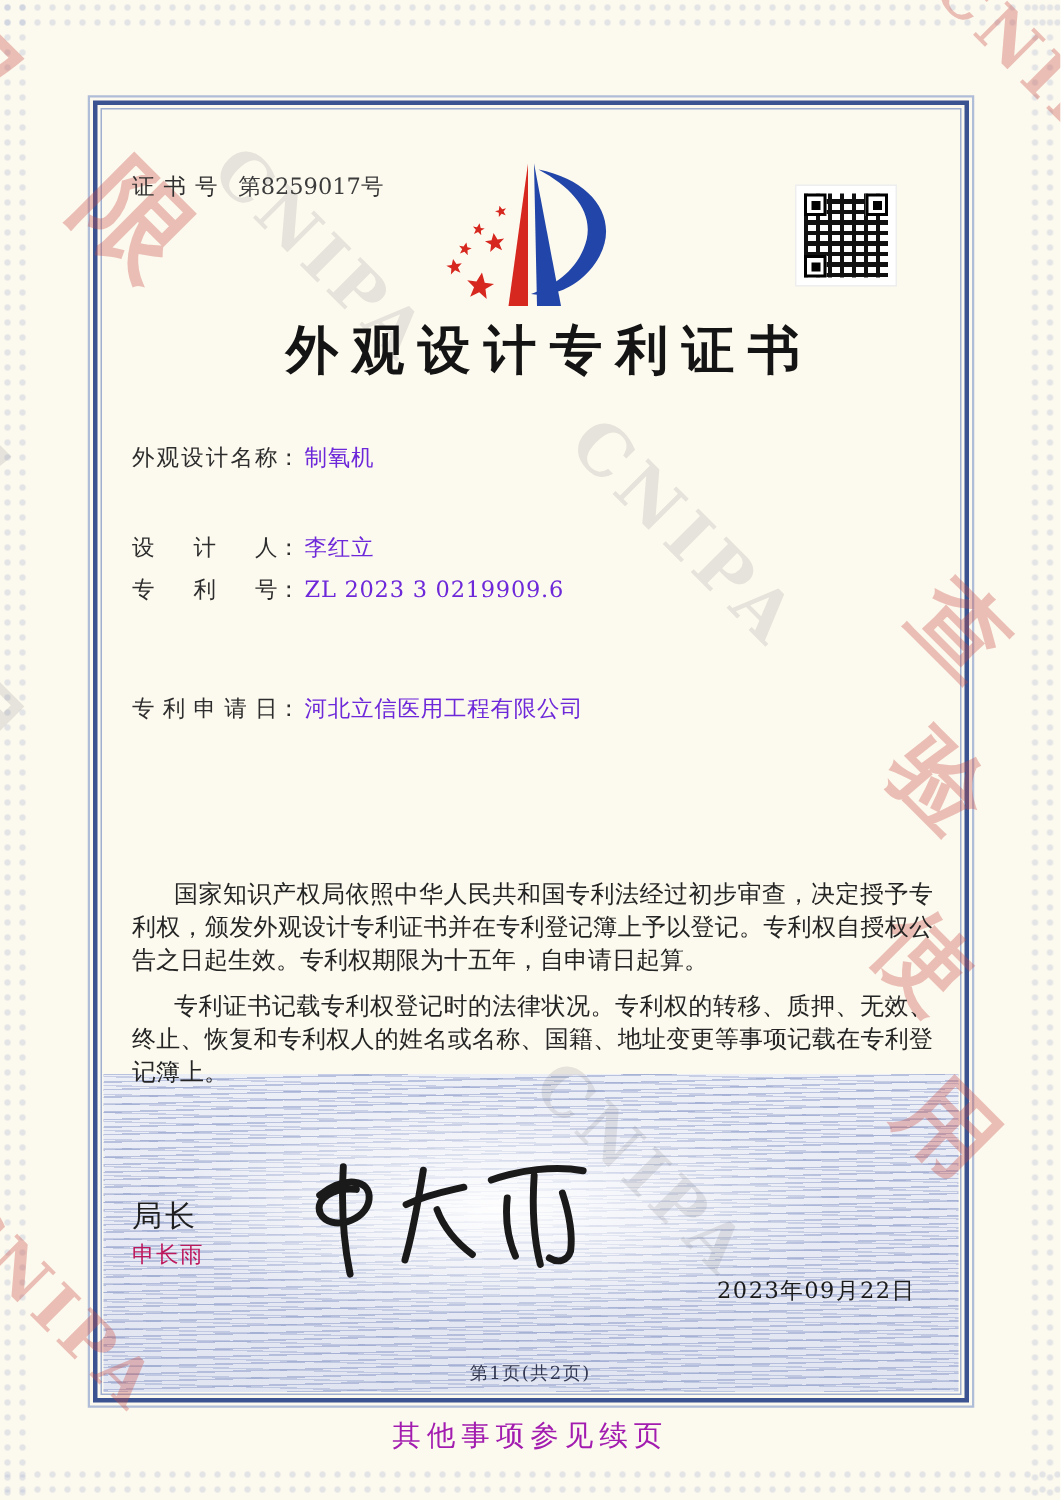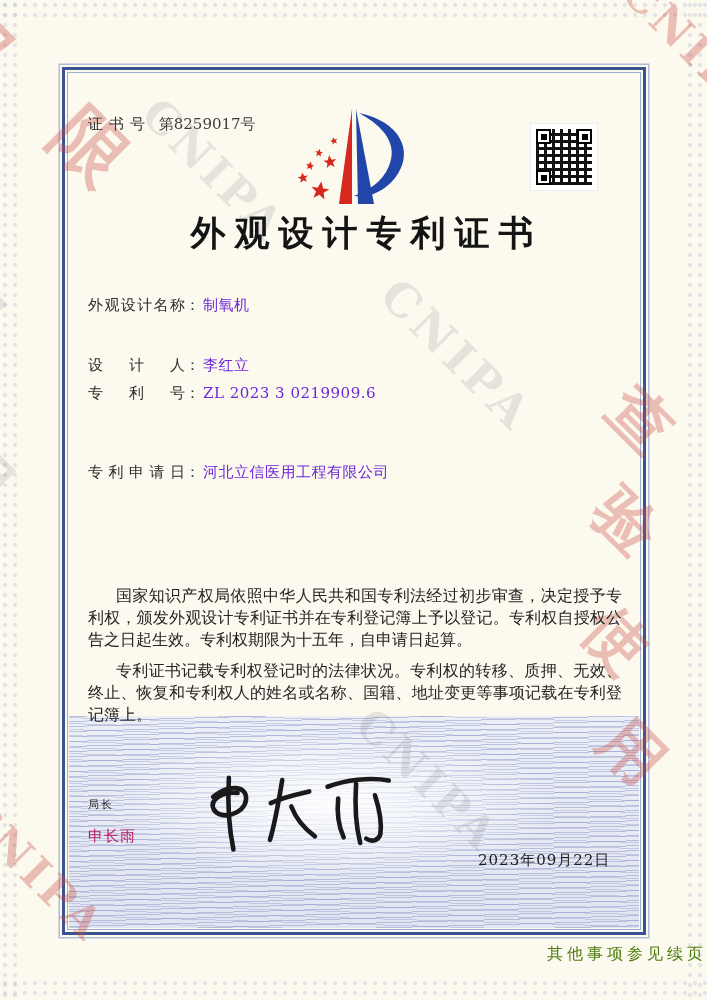--- a/index.html
+++ b/index.html
@@ -72,27 +72,27 @@
   .colon{margin-right:3px}
   .fvalue{color:#6d28d9;letter-spacing:.5px}
   .r0{top:296px}.r1{top:356px}.r2{top:384px}.r3{top:427px}.r4{top:463px}.r5{top:507px}.r6{top:550px}
   .pair2{position:absolute;left:255px;top:0;white-space:nowrap}
 
   .body-text{left:88px;top:585px;width:534px;font-size:16px;line-height:22px;
              text-align:justify;color:#242424}
   .body-text p{margin:0;text-indent:28px}
   .body-text p + p{margin-top:9px}
 
-  .sig-role{left:88px;top:797px;font-size:11px;color:#1f1f1f;letter-spacing:2px}
+  .sig-role{left:88px;top:797px;font-size:20px;color:#1f1f1f;letter-spacing:2px}
   .sig-name{left:88px;top:827px;font-size:15px;color:#be185d;letter-spacing:1px}
   .autograph{left:185px;top:766px;width:215px;height:90px}
   .sig-date{left:478px;top:851px;font-size:15px;letter-spacing:1px;color:#1b1b1b}
 
   .page-info{left:0;right:0;top:907px;text-align:center;font-size:12px;color:#323752;letter-spacing:1px}
-  .note{left:0;right:0;top:944px;text-align:right;font-size:16px;letter-spacing:4px;color:#4d7c0f}
+  .note{left:0;right:0;top:944px;text-align:center;font-size:19px;letter-spacing:4px;color:#a21caf}
 </style>
 </head>
 <body>
 
 <div class="page">
 
   <div class="lace top"></div>
   <div class="lace bottom"></div>
   <div class="lace left"></div>
   <div class="lace right"></div>
@@ -176,15 +176,16 @@
         <path d="M104,38 C108,50 116,60 126,68"></path>
         <path d="M140,20 C158,14 182,12 200,16"></path>
         <path d="M168,18 C166,38 166,58 170,76"></path>
         <path d="M150,32 C148,46 150,60 154,70"></path>
         <path d="M186,30 C190,44 192,56 190,68 C188,74 182,76 176,72"></path>
       </g>
     </svg>
   </div>
   <div class="ct sig-date">2023年09月22日</div>
 
+  <div class="ct page-info">第1页(共2页)</div>
   <div class="ct note">其他事项参见续页</div>
 
 </div>
 
 </body></html>

